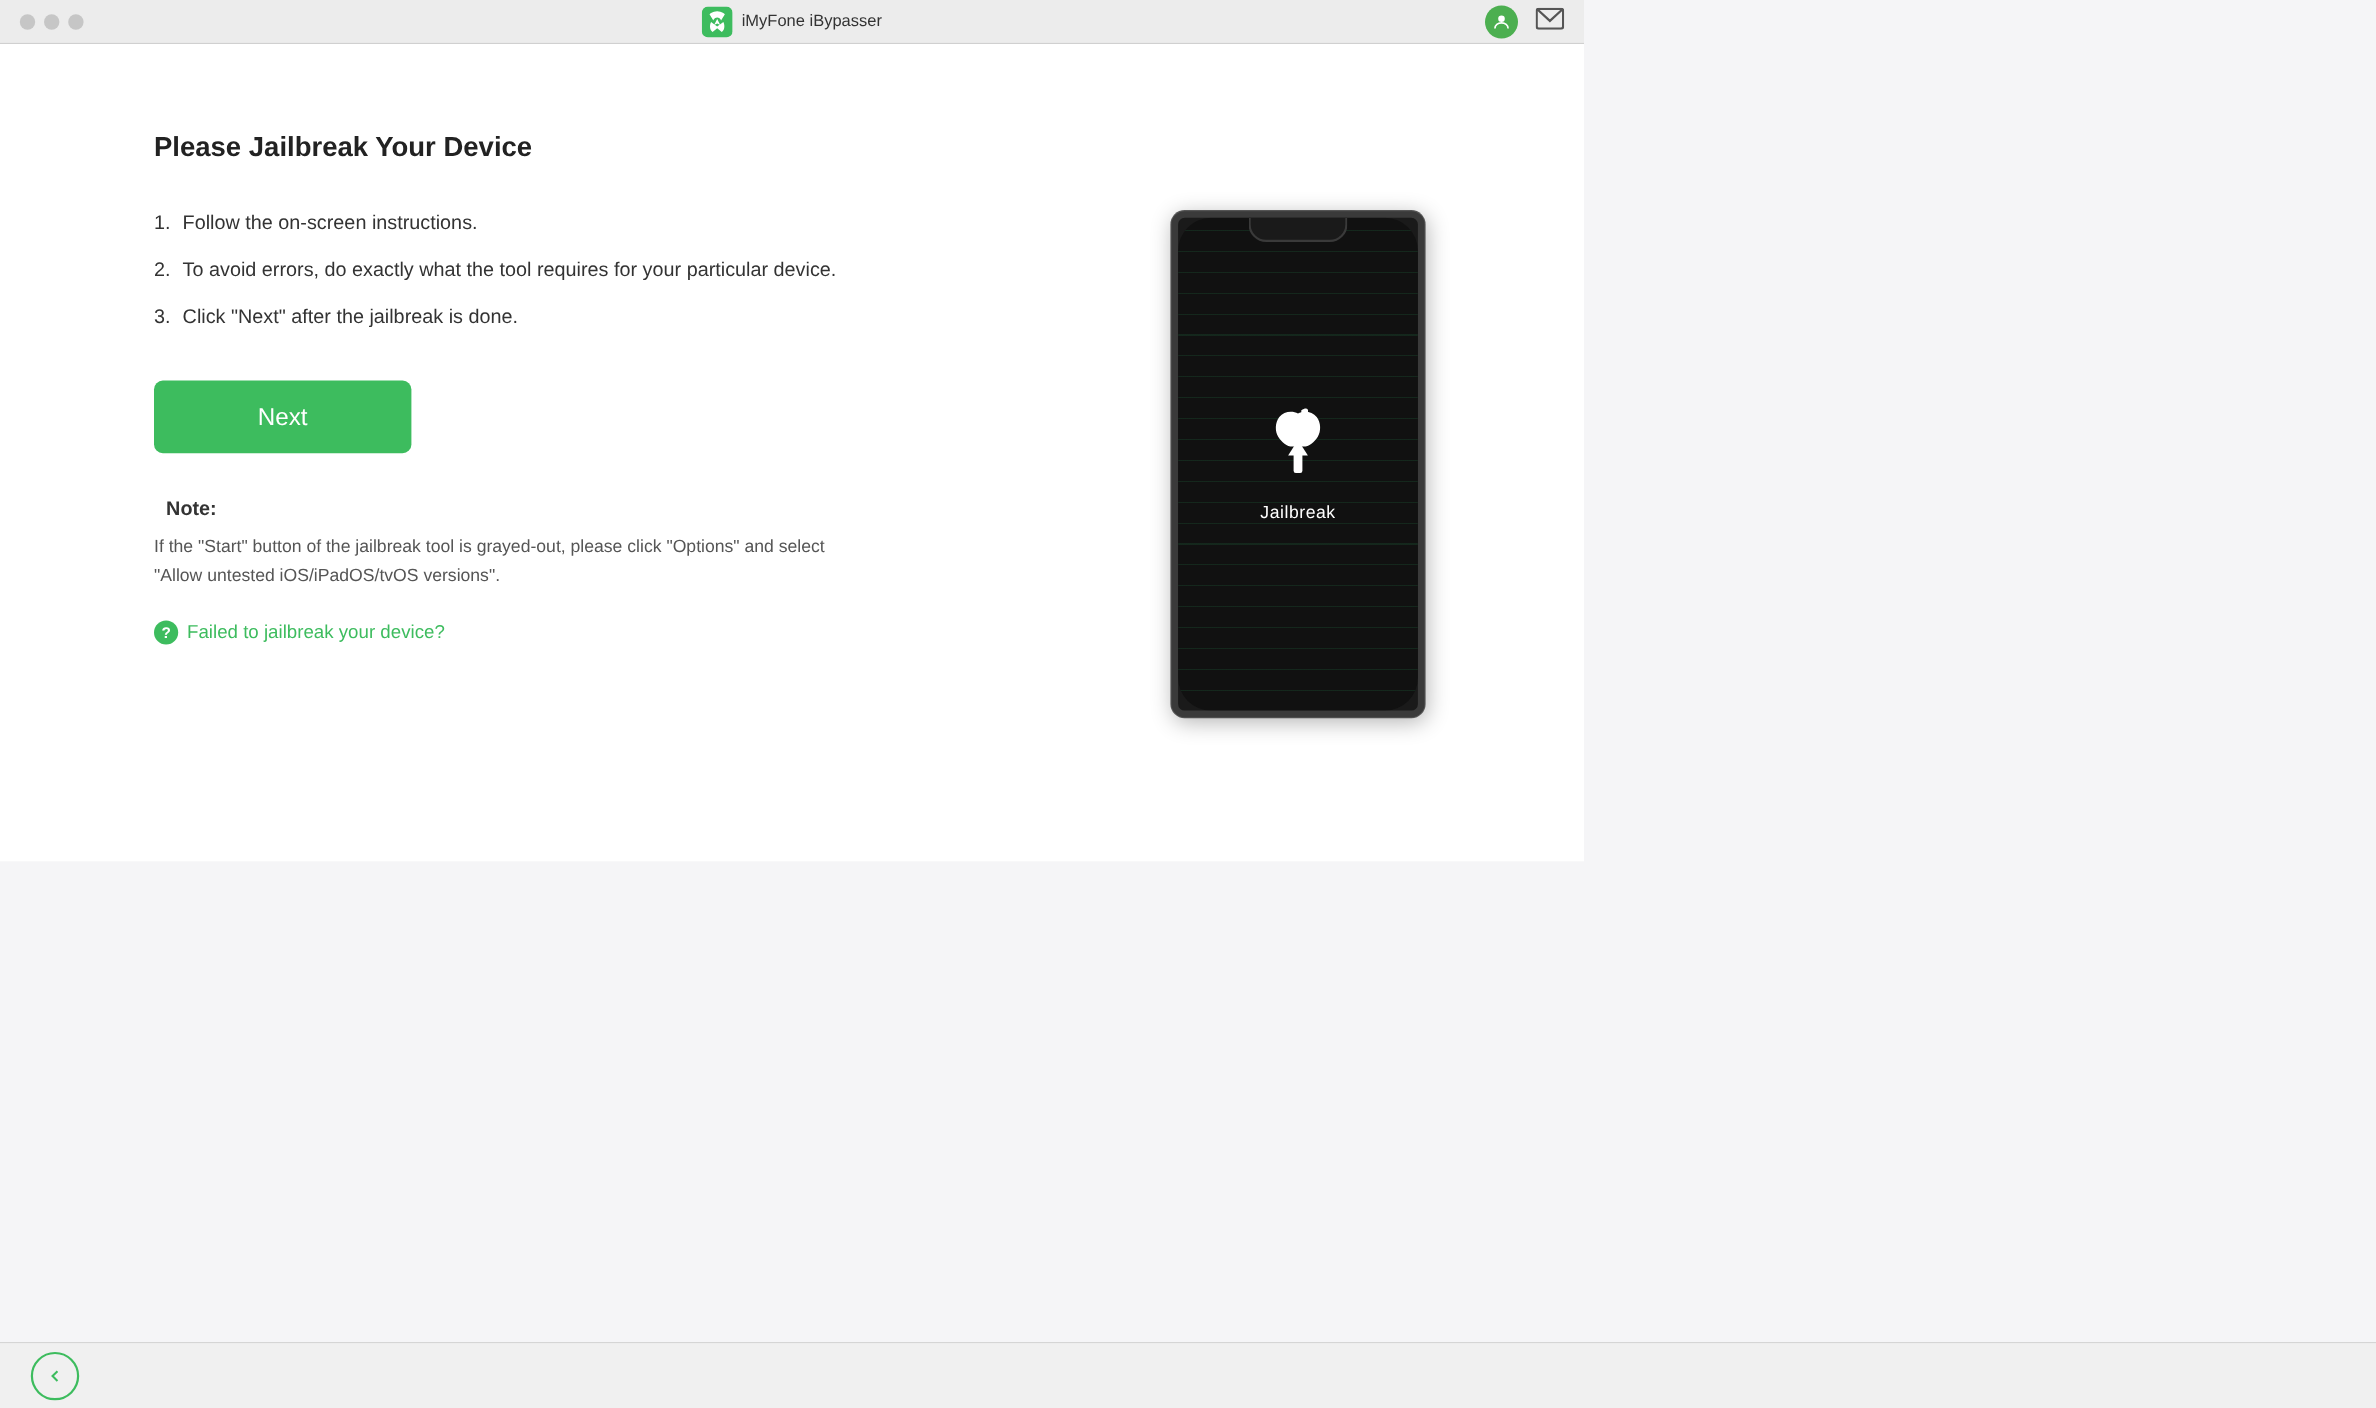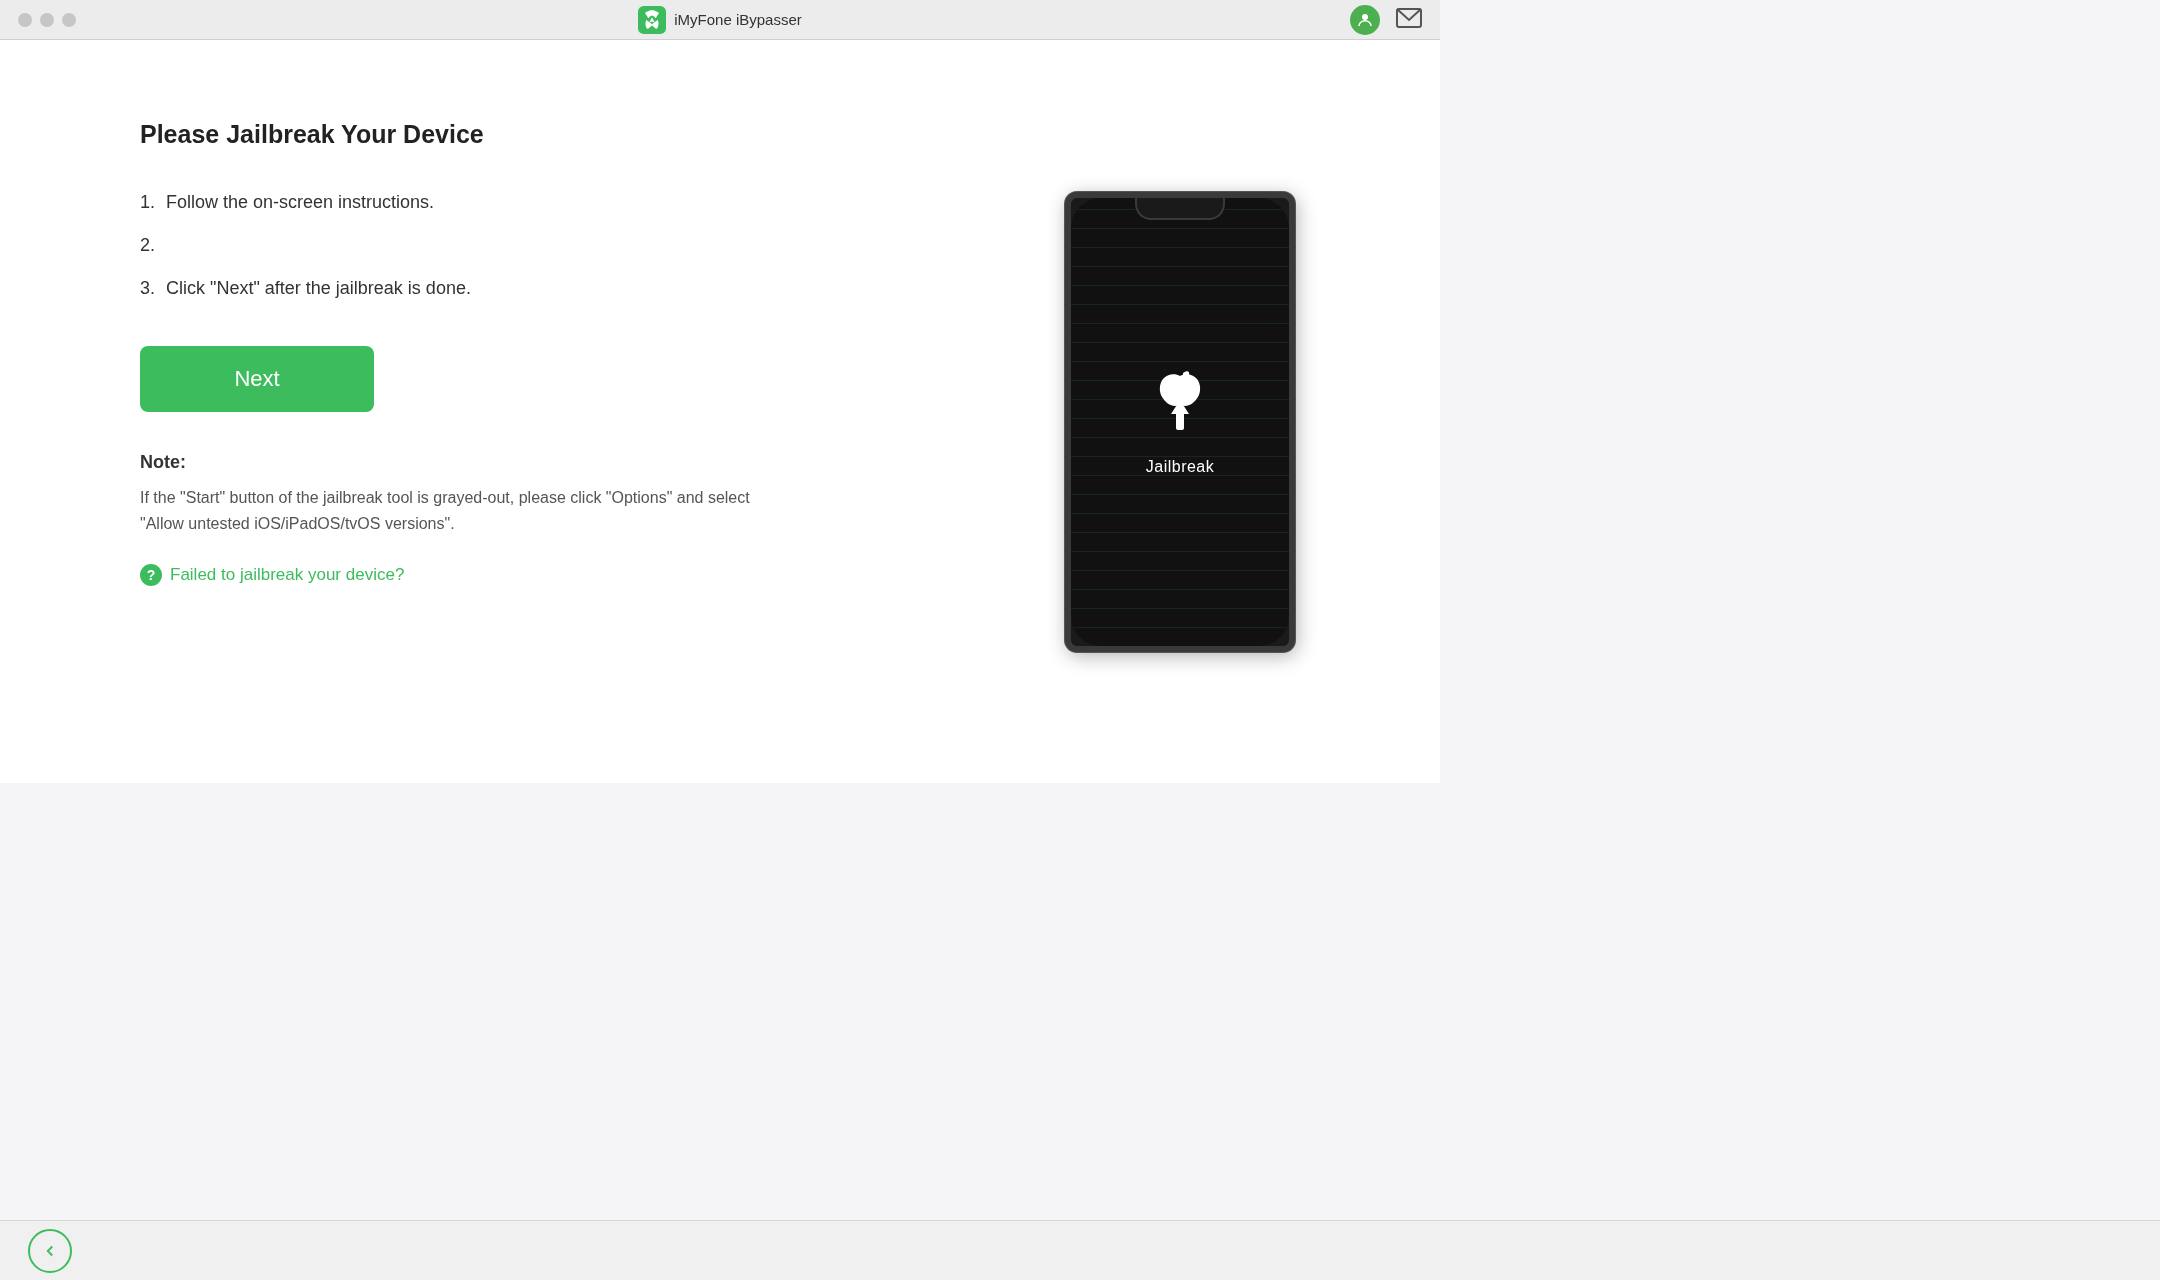--- a/index.html
+++ b/index.html
@@ -123,20 +123,21 @@
       cursor: pointer;
       margin-bottom: 40px;
       display: block;
     }
 
     .note-label {
       font-size: 18px;
       font-weight: 600;
       color: #333;
       margin-bottom: 12px;
+      margin-left: 11px;
     }
 
     .note-text {
       font-size: 16px;
       color: #555;
       line-height: 1.6;
       max-width: 620px;
       margin-bottom: 28px;
     }
 
@@ -314,20 +315,21 @@
   <div class="left-panel">
     <h1 class="page-title">Please Jailbreak Your Device</h1>
 
     <ul class="instructions-list">
       <li>
         <span class="li-num">1.</span>
         <span>Follow the on-screen instructions.</span>
       </li>
       <li>
         <span class="li-num">2.</span>
+        <span>To avoid errors, do exactly what the tool requires for your particular device.</span>
       </li>
       <li>
         <span class="li-num">3.</span>
         <span>Click "Next" after the jailbreak is done.</span>
       </li>
     </ul>
 
     <button class="next-button">Next</button>
 
     <p class="note-label">Note:</p>

